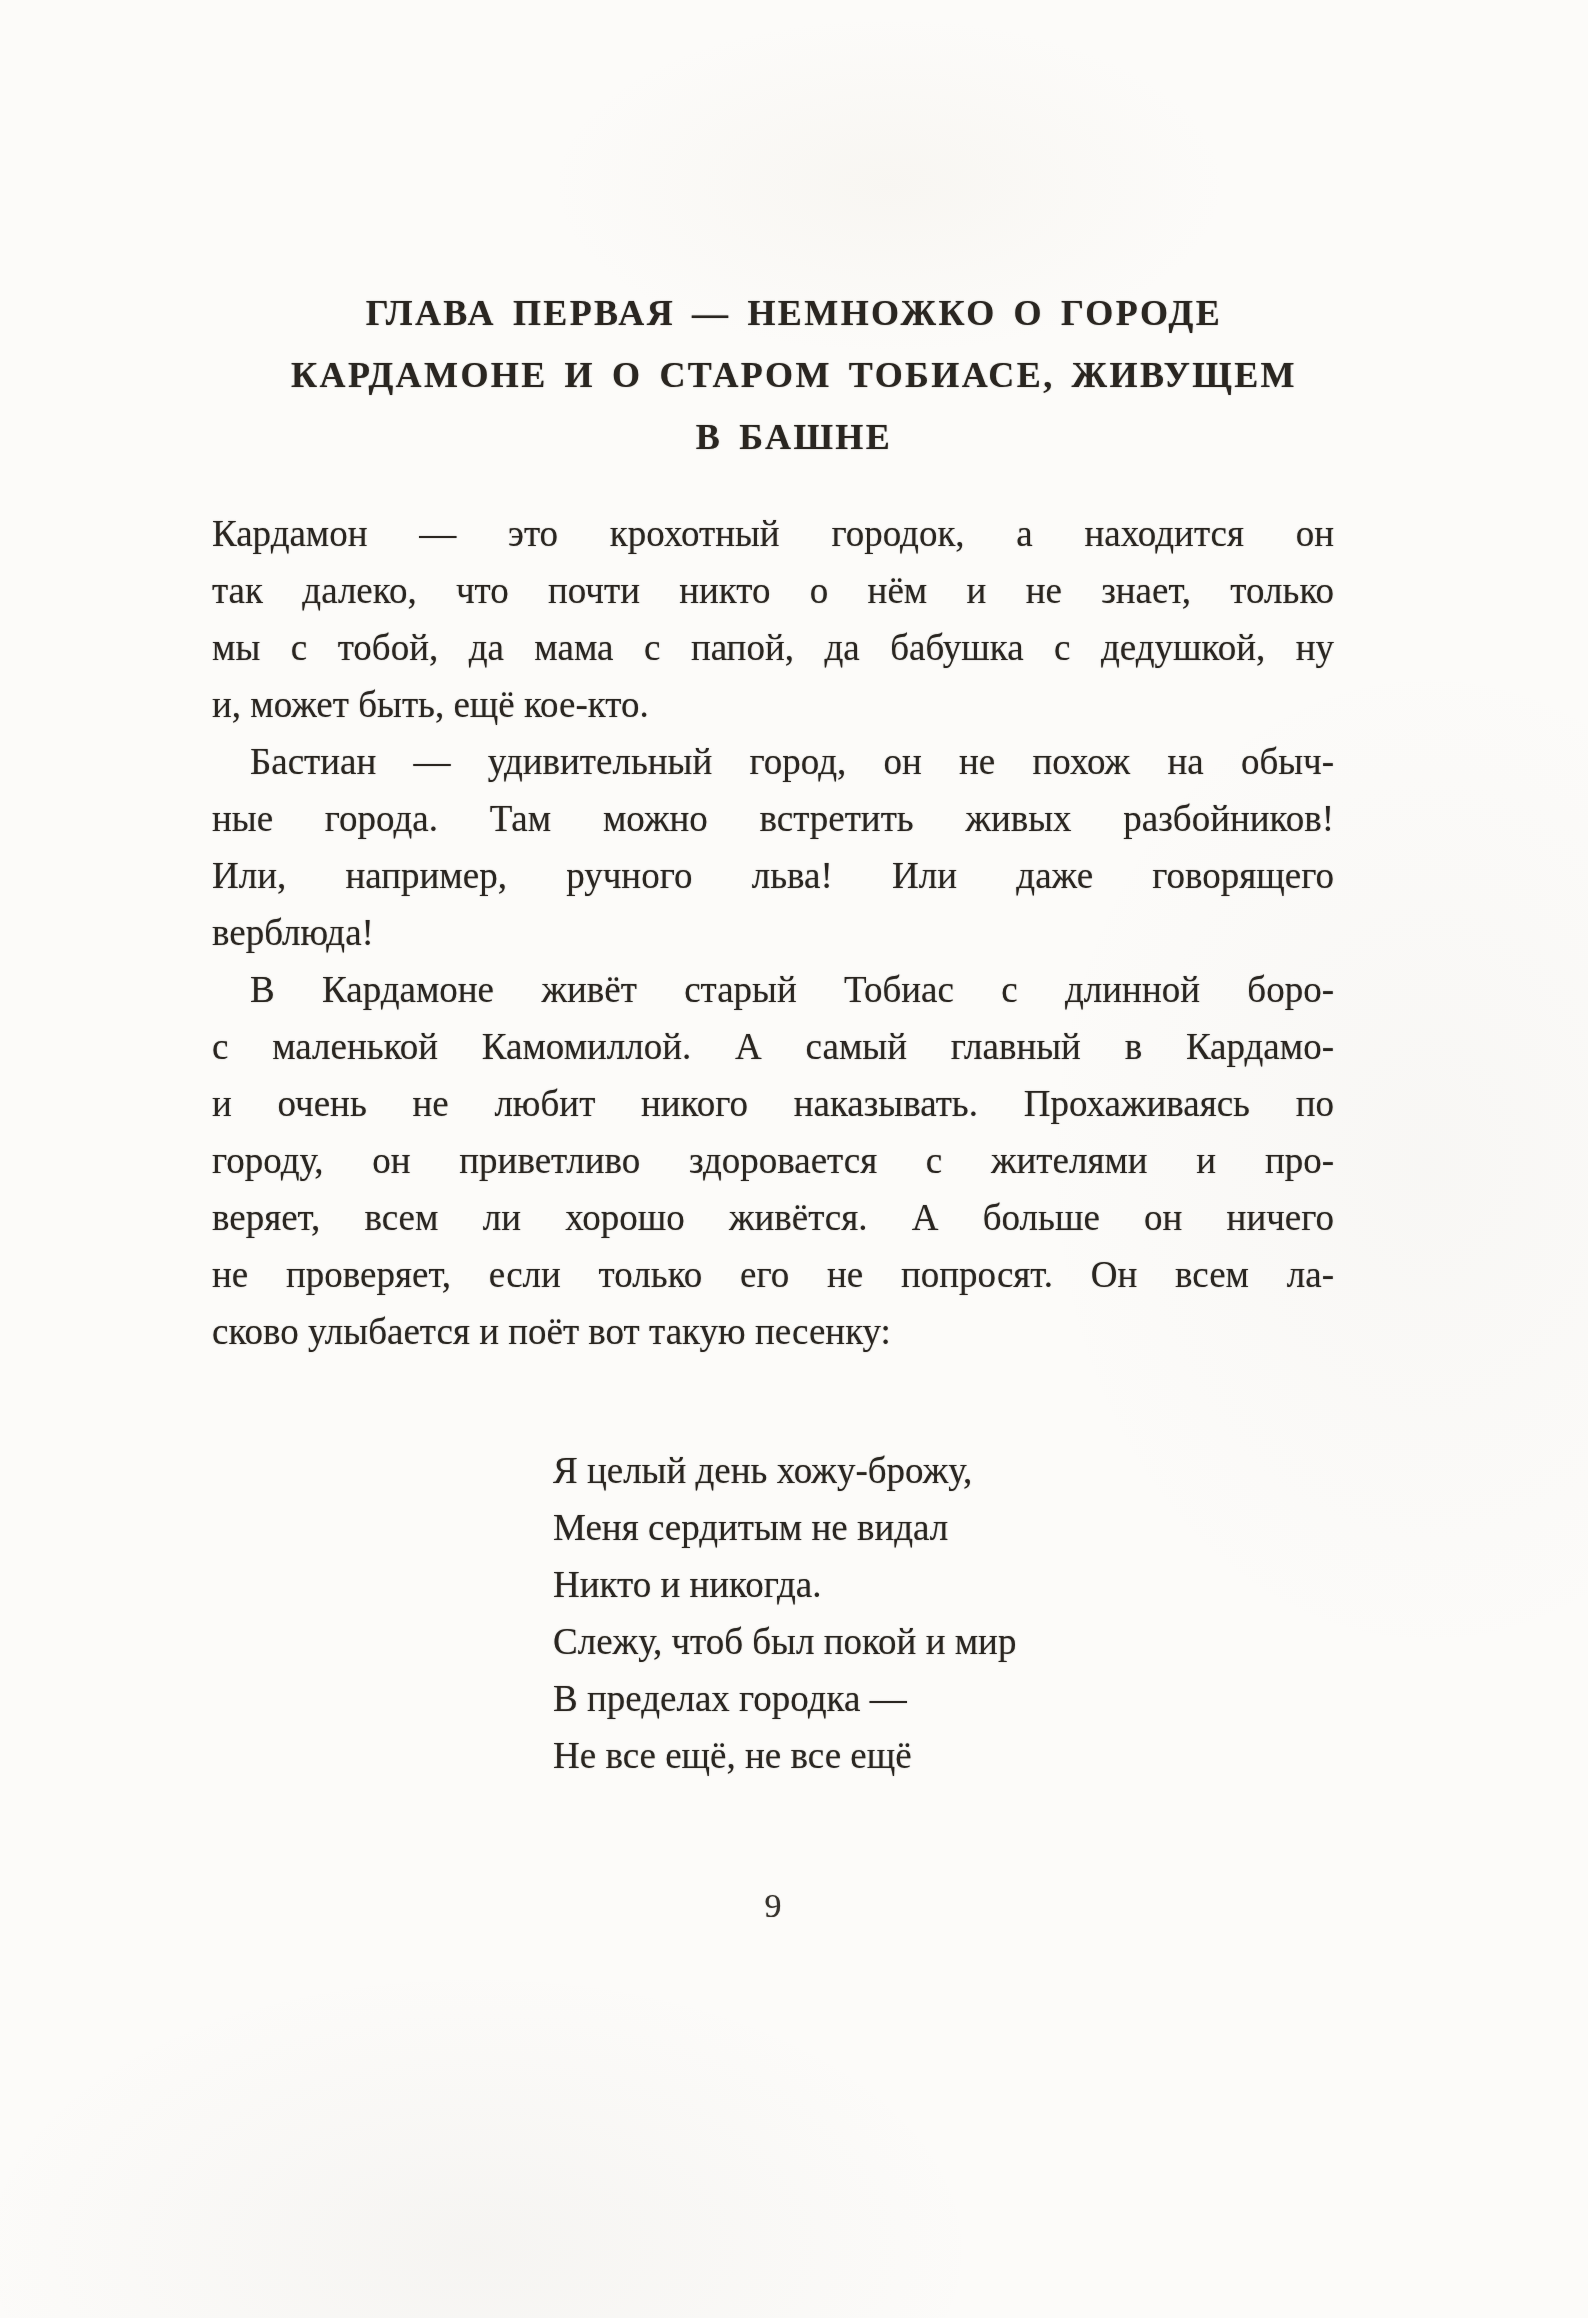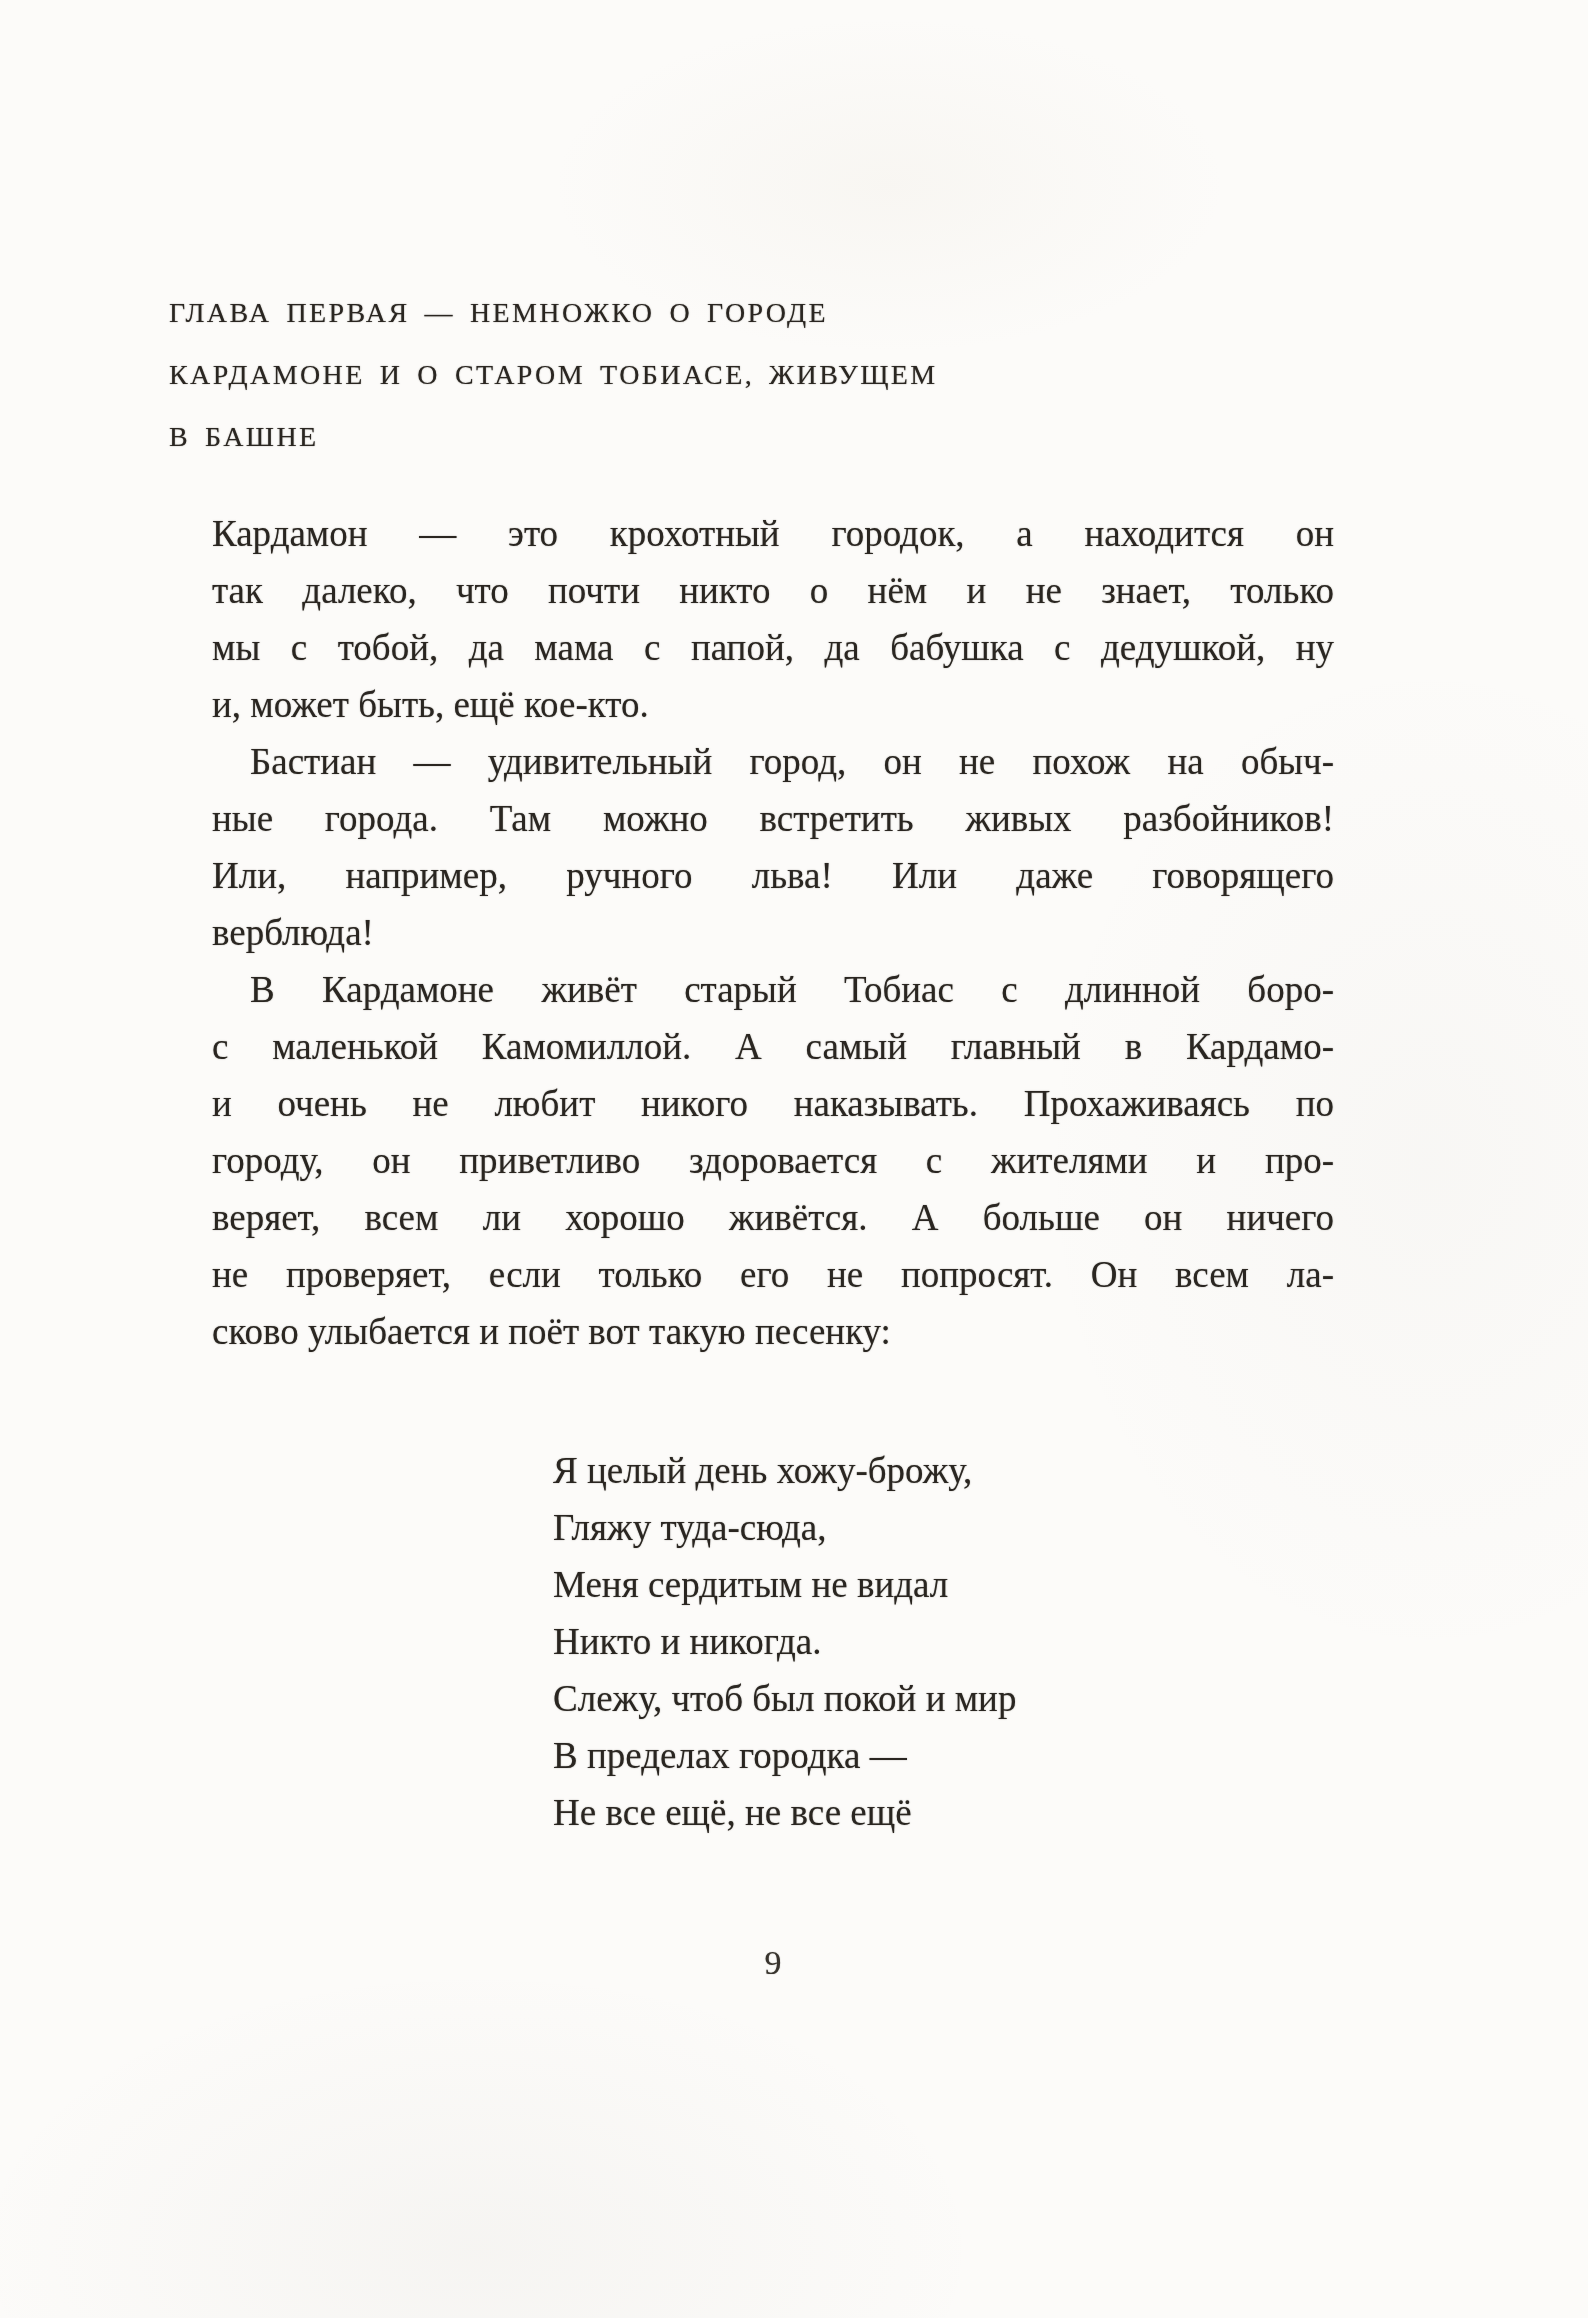--- a/index.html
+++ b/index.html
@@ -20,26 +20,26 @@
     overflow: hidden;
     font-family: "Liberation Serif", "DejaVu Serif", serif;
     color: #2a2621;
   }
   .scan-soften {
     filter: blur(0.3px);
   }
   .chapter-heading {
     margin: 282px auto 0 auto;
     width: 1250px;
-    text-align: left;
-    font-size: 28px;
+    text-align: center;
+    font-size: 36px;
     line-height: 62px;
     letter-spacing: 2.4px;
     word-spacing: 5.6px;
-    font-weight: 400;
+    font-weight: 700;
     text-shadow: 0 0 1.3px rgba(40,35,28,0.55);
   }
   .text-block {
     margin-left: 212px;
     width: 1122px;
     font-size: 37px;
     line-height: 57px;
     text-shadow: 0 0 1.3px rgba(40,35,28,0.5);
   }
   .paragraphs {
@@ -112,21 +112,20 @@
           <div class="line justify">городу, он приветливо здоровается с жителями и про-</div>
           <div class="line justify">веряет, всем ли хорошо живётся. А больше он ничего</div>
           <div class="line justify">не проверяет, если только его не попросят. Он всем ла-</div>
           <div class="line">сково улыбается и поёт вот такую песенку:</div>
         </section>
 
       </div>
 
       <section class="verse first">
         <div class="vline">Я целый день хожу-брожу,</div>
-        <div class="vline">Гляжу туда-сюда,</div>
         <div class="vline">Меня сердитым не видал</div>
         <div class="vline">Никто и никогда.</div>
       </section>
 
       <section class="verse second">
         <div class="vline">Слежу, чтоб был покой и мир</div>
         <div class="vline">В пределах городка —</div>
         <div class="vline">Не все ещё, не все ещё</div>
       </section>
 

